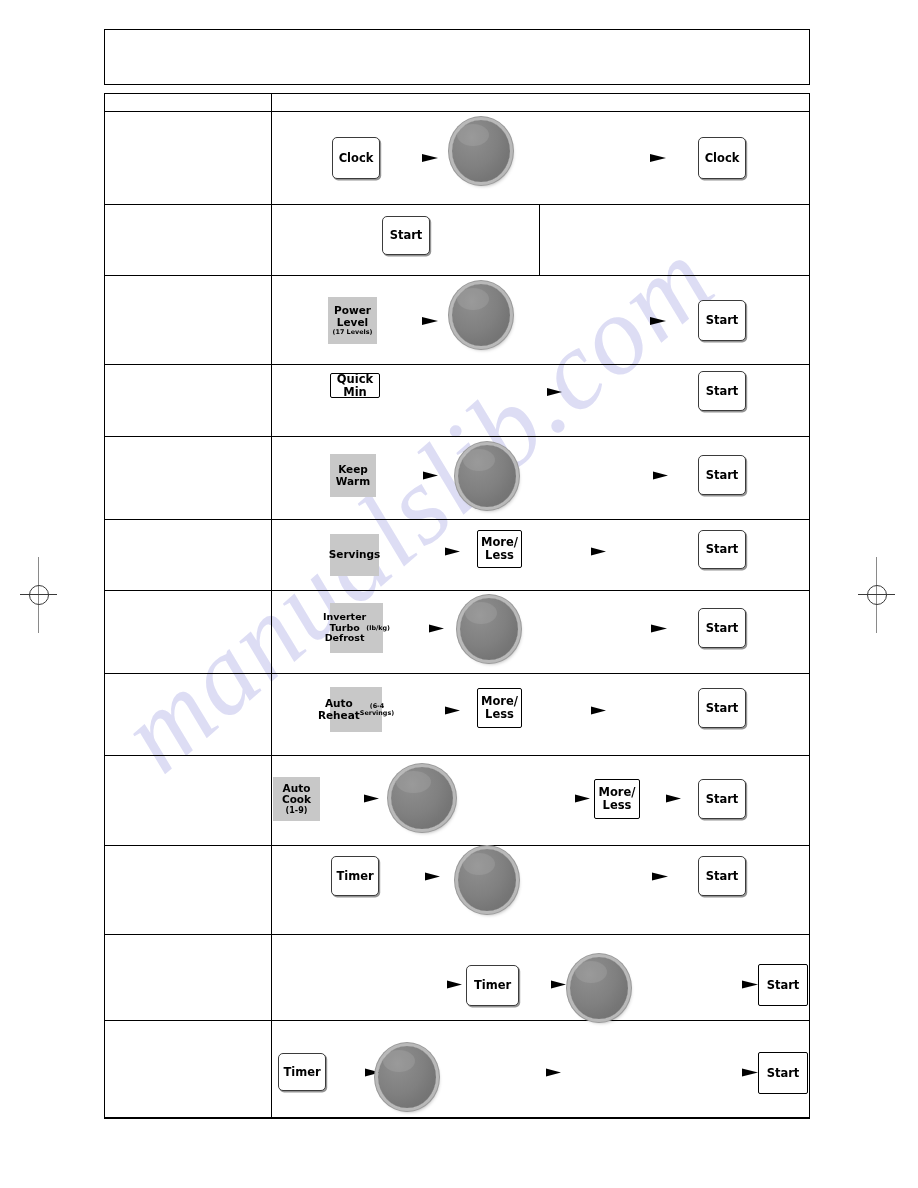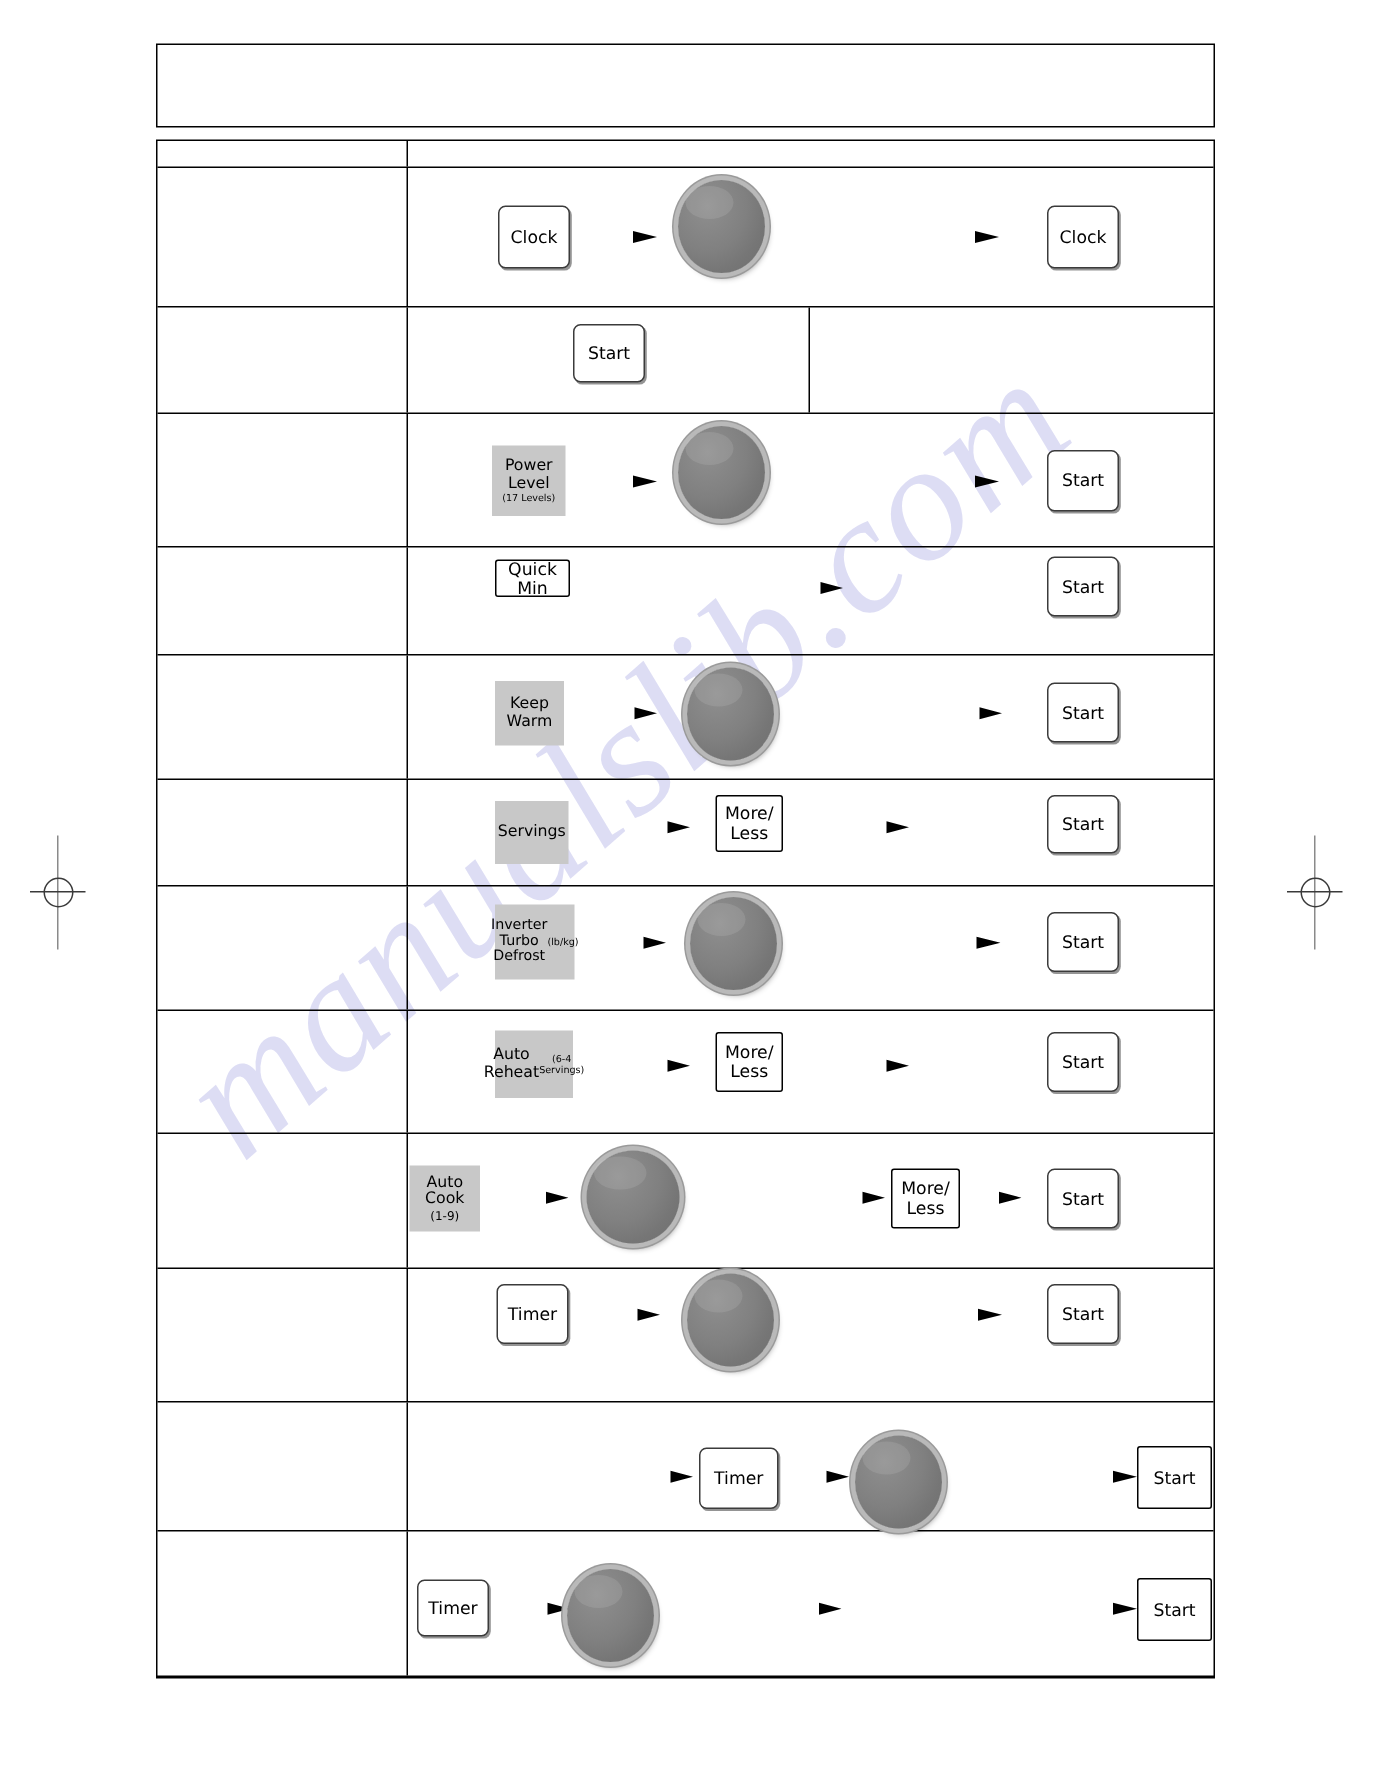--- a/index.html
+++ b/index.html
@@ -37,21 +37,21 @@
 
   
   .regmark{position:absolute;z-index:1;}
   .regmark .v{position:absolute;left:18px;top:0;width:1px;height:76px;background:#8a8a8a;}
   .regmark .h{position:absolute;left:0;top:37px;width:37px;height:1px;background:#3a3a3a;}
   .regmark .circ{position:absolute;left:9px;top:28px;width:18px;height:18px;border:1px solid #3a3a3a;border-radius:50%;background:transparent;}
   .regmark.left{left:20px;top:557px;width:38px;height:76px;}
   .regmark.right{left:858px;top:557px;width:38px;height:76px;}
 
   
-  #sheet{position:absolute;left:0;top:0;width:918px;height:1188px;z-index:2;}
+  #sheet{position:absolute;left:0;top:0;width:918px;height:1188px;z-index:2;font-weight:bold;}
 
   #headerbox{
     position:absolute;
     left:104px;top:29px;
     width:706px;height:56px;
     border:1.6px solid #000;
     box-sizing:border-box;
     background:transparent;
   }
   #headerbox .hdr-text{

